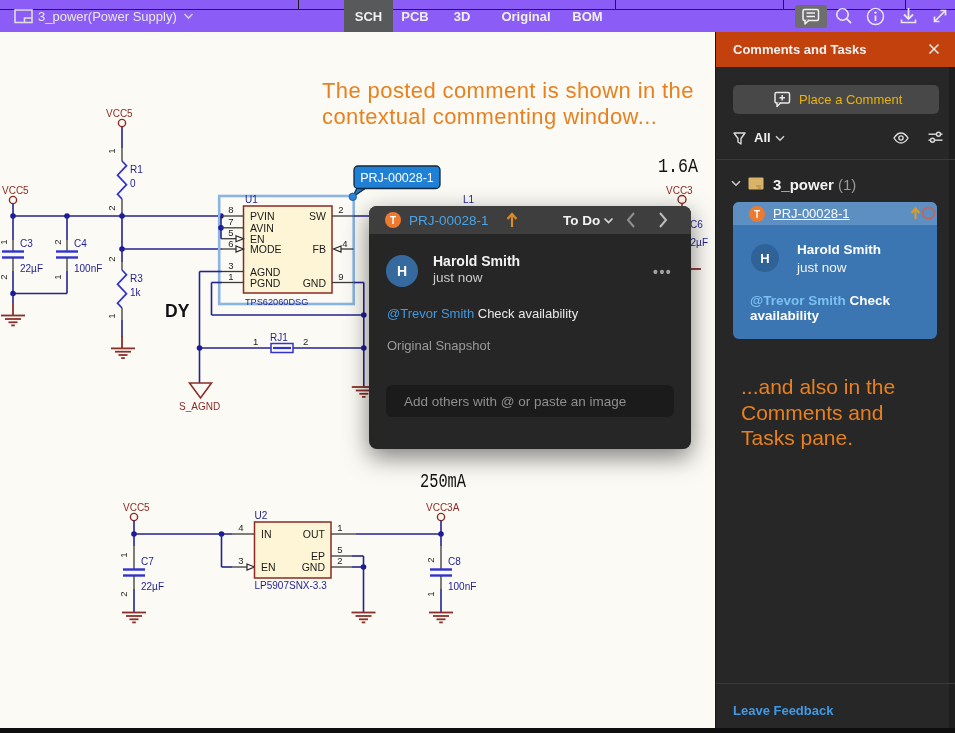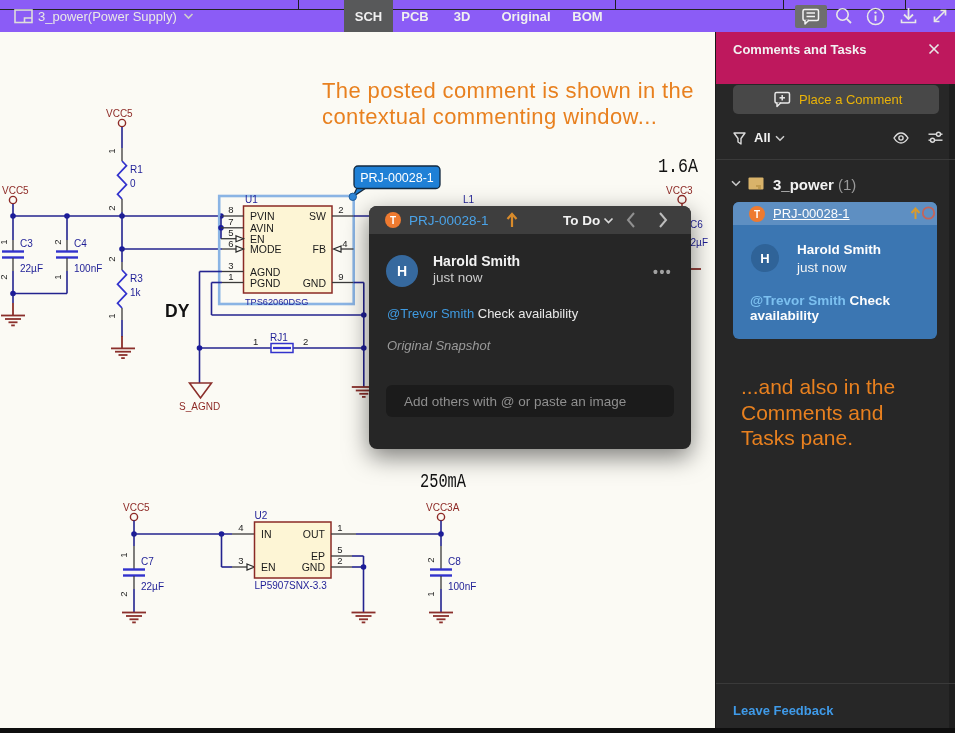--- a/index.html
+++ b/index.html
@@ -12,21 +12,21 @@
 #tb-title { position:absolute; left:38px; top:0; height:32px; line-height:33px; color:#e9e8e6; font-size:13px; }
 .tab { position:absolute; top:0; height:40px; line-height:33px; color:#f0f0f0; font-size:13px; font-weight:bold; text-align:center; }
 
 #sch { left:0; top:32px; width:715px; height:696px; background:#fbfaf4; }
 #note1 { left:322px; top:46px; color:#e8801f; font-size:22px; line-height:26px; letter-spacing:0.4px; white-space:nowrap; }
 
 #popup { left:369px; top:206px; width:322px; height:243px; background:#262626; border-radius:8px; box-shadow:0 8px 24px rgba(0,0,0,.5); }
 #popup-head { position:absolute; left:0; top:0; width:322px; height:28px; background:#3e3e3e; border-radius:8px 8px 0 0; }
 
 #panel { left:715px; top:32px; width:240px; height:696px; background:#272727; border-left:1px solid #191919; }
-#panel-head { position:absolute; left:0; top:0; width:239px; height:52px; background:#be185d; }
+#panel-head { position:absolute; left:0; top:0; width:239px; height:35px; background:#c2410c; }
 #bottombar { left:0; top:728px; width:955px; height:5px; background:#0e0e0e; }
 </style>
 </head>
 <body>
 <div id="stage">
 
   <div id="sch" class="abs">
     <svg width="715" height="696" viewBox="0 0 715 696">
 
       <style>
@@ -358,21 +358,21 @@
         </svg>
       <svg class="abs" style="left:288px;top:5px;" width="12" height="18" viewBox="0 0 12 18">
           <path d="M3 2 L9 9 L3 16" fill="none" stroke="#bdbdbd" stroke-width="2"></path>
         </svg>
     </div>
     <div class="abs" style="left:17px;top:49px;width:32px;height:32px;border-radius:16px;background:#36699e;color:#fff;font-size:14px;font-weight:bold;text-align:center;line-height:33px;">H</div>
     <div class="abs" style="left:64px;top:47px;color:#f2f2f2;font-size:14px;font-weight:bold;">Harold Smith</div>
     <div class="abs" style="left:64px;top:64px;color:#cbcbcb;font-size:13.5px;">just now</div>
     <div class="abs" style="left:284px;top:58px;color:#a2a2a2;font-size:14px;font-weight:bold;letter-spacing:1.5px;">•••</div>
     <div class="abs" style="left:18px;top:100px;font-size:13px;"><span style="color:#3f9ae0;">@Trevor Smith</span> <span style="color:#e9e9e9;">Check availability</span></div>
-    <div class="abs" style="left:18px;top:132px;color:#9a9a9a;font-size:13px;font-style:italic;">Original Snapshot</div>
+    <div class="abs" style="left:18px;top:132px;color:#9a9a9a;font-size:13px;">Original Snapshot</div>
     <div class="abs" style="left:17px;top:179px;width:288px;height:32px;background:#1b1b1b;border-radius:6px;color:#8f8f8f;font-size:13.5px;line-height:33px;padding-left:18px;">Add others with @ or paste an image</div>
   </div>
 
   <div id="panel" class="abs">
     <div class="abs" style="left:233px;top:0;width:6px;height:696px;background:#1e1e1e;"></div>
     <div id="panel-head">
       <div class="abs" style="left:17px;top:0;height:35px;line-height:36px;color:#f2f2f2;font-size:13px;font-weight:bold;">Comments and Tasks</div>
       <svg class="abs" style="left:211px;top:10px;" width="14" height="14" viewBox="0 0 14 14">
         <line x1="2.5" y1="2.5" x2="11.5" y2="11.5" stroke="#e8e8e8" stroke-width="1.6"></line>
         <line x1="11.5" y1="2.5" x2="2.5" y2="11.5" stroke="#e8e8e8" stroke-width="1.6"></line>

